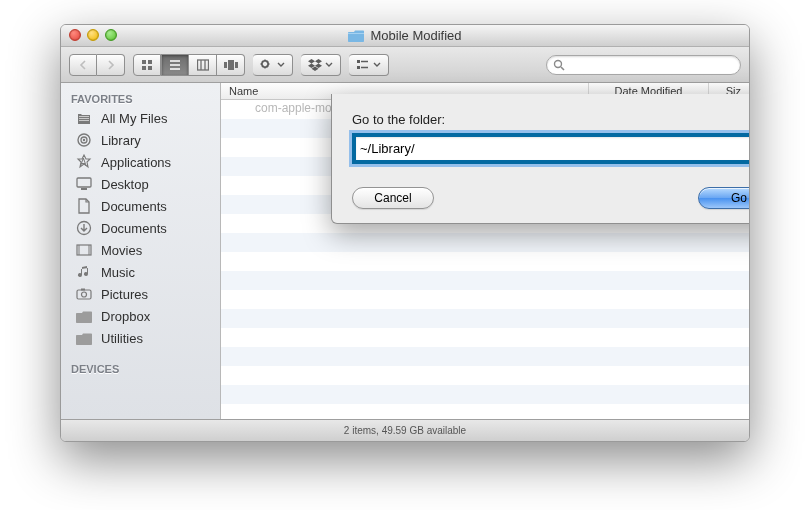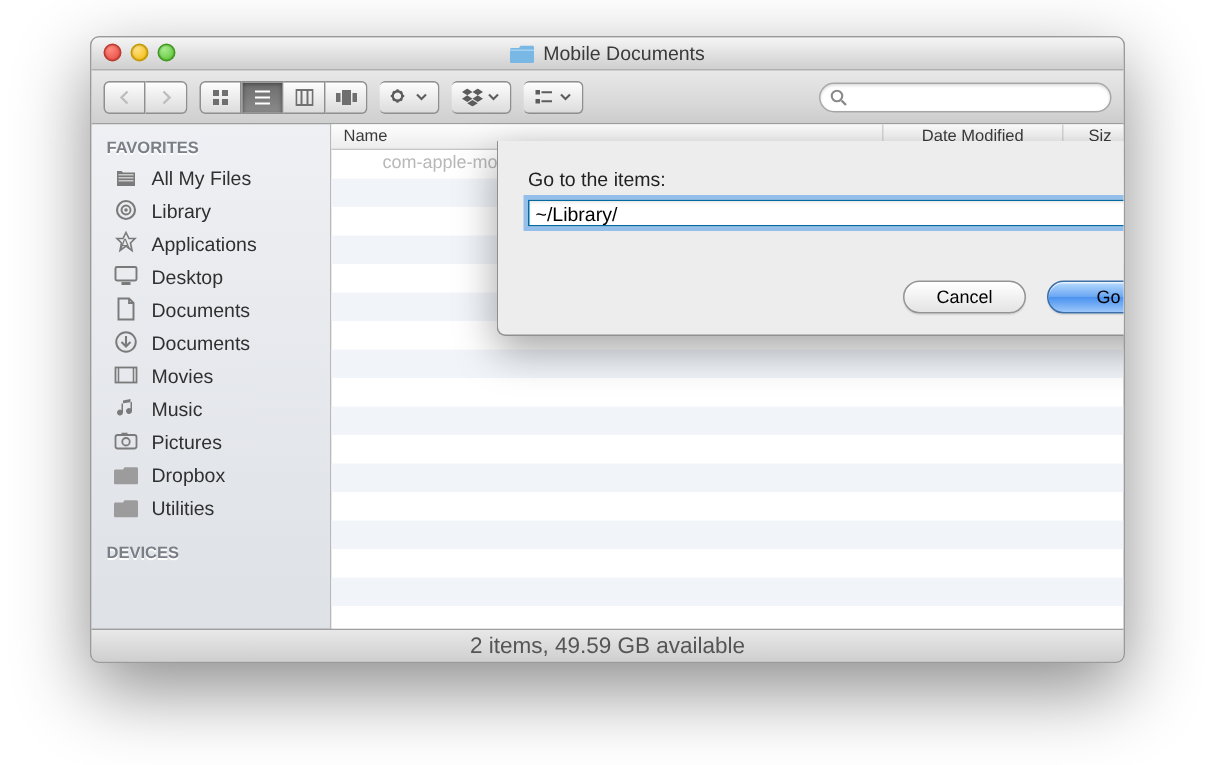--- a/index.html
+++ b/index.html
@@ -60,36 +60,36 @@
   .main { flex:1; display:flex; flex-direction:column; background:#fff; position:relative; }
   .col-headers { height:18px; background: linear-gradient(#fdfdfd,#ededed); border-bottom:1px solid #c7c7c7; display:flex; font-size:11px; color:#3a3a3a; }
   .col-headers .col { padding: 2px 8px; border-right:1px solid #d6d6d6; }
   .col-headers .col.name { flex: 1 1 auto; }
   .col-headers .col.date { width: 120px; text-align: center; }
   .col-headers .col.size { width: 40px; text-align:right; border-right:none; }
   .rows { flex:1; position:relative; }
   .row { height:19px; }
   .row.odd { background:#f1f5fa; }
   .statusbar { height:22px; background: linear-gradient(#e8e8e8,#cfcfcf); border-top:1px solid #9f9f9f;
-    font-size:15px; color:#555; display:flex; align-items:center; justify-content:center; }
+    font-size:10px; color:#555; display:flex; align-items:center; justify-content:center; }
 
   
   .sheet {
     position:absolute; left:110px; top:-6px; width:470px; height:130px;
     background:#ededed; border:1px solid #8f8f8f; border-top:none;
     border-radius:0 0 6px 6px; box-shadow: 0 10px 28px rgba(0,0,0,0.35);
     padding: 18px 20px 14px 20px; display:flex; flex-direction:column;
   }
   .sheet-label { font-size:13px; color:#222; margin-bottom:6px; }
   .sheet-input {
-    width:100%; height:18px; border:1px solid #0369a1; border-radius:0;
+    width:100%; height:31px; border:4px solid #0369a1; border-radius:0;
     padding: 2px 4px; font-size:13px; background:#fff;
     outline: 3px solid #94bfeb; box-shadow: inset 0 1px 2px rgba(0,0,0,0.1);
   }
-  .sheet-buttons { margin-top: auto; display:flex; justify-content:flex-end; gap:14px; }
+  .sheet-buttons { margin-top: auto; display:flex; justify-content:space-between; gap:14px; }
   .sheet-btn {
     width:82px; height:22px; border-radius:11px; font-size:12px;
     display:flex; align-items:center; justify-content:center;
     background: linear-gradient(#ffffff,#e4e4e4); border:1px solid #949494;
     box-shadow: 0 1px 0 rgba(255,255,255,0.7) inset, 0 1px 1px rgba(0,0,0,0.1);
   }
   .sheet-btn.default {
     background: linear-gradient(#b8dbff,#6ca8f3 48%,#4b93f0 52%,#9cc7fa);
     border:1px solid #3d6ea8; color:#000;
   }
@@ -108,21 +108,21 @@
       <div class="dot yellow"></div>
       <div class="dot green"></div>
     </div>
     <div class="title-inner">
       <span class="folder-icon">
         <svg viewBox="0 0 16 13">
             <path fill="#79b7e4" d="M1 3h5l1-1.5h8c.6 0 1 .4 1 1V12c0 .6-.4 1-1 1H1c-.6 0-1-.4-1-1V4c0-.6.4-1 1-1z"></path>
             <path fill="#a6d2f1" d="M0 4h16v1H0z"></path>
           </svg>
       </span>
-      <span>Mobile Documents</span>
+      <span>Mobile Modified</span>
     </div>
   </div>
 
   <div class="toolbar">
     <div class="btn-group">
       <div class="btn disabled">
         <svg width="10" height="10" viewBox="0 0 10 10">
             <path d="M7 1L3 5l4 4" stroke="#bdbdbd" stroke-width="1.6" fill="none"></path>
           </svg>
       </div>
@@ -343,21 +343,21 @@
           <div class="row odd"></div>
           <div class="row"></div>
           <div class="row odd"></div>
         <div class="row"></div>
           <div class="row odd"></div>
           <div class="row"></div>
           <div class="row odd"></div>
         <div class="row"></div>
 
         <div class="sheet">
-          <div class="sheet-label">Go to the items:</div>
+          <div class="sheet-label">Go to the folder:</div>
           <input class="sheet-input" type="text" value="~/Library/" style="">
           <div class="sheet-buttons">
             <div class="sheet-btn">Cancel</div>
             <div class="sheet-btn default">Go</div>
           </div>
         </div>
       </div>
     </div>
   </div>
 

